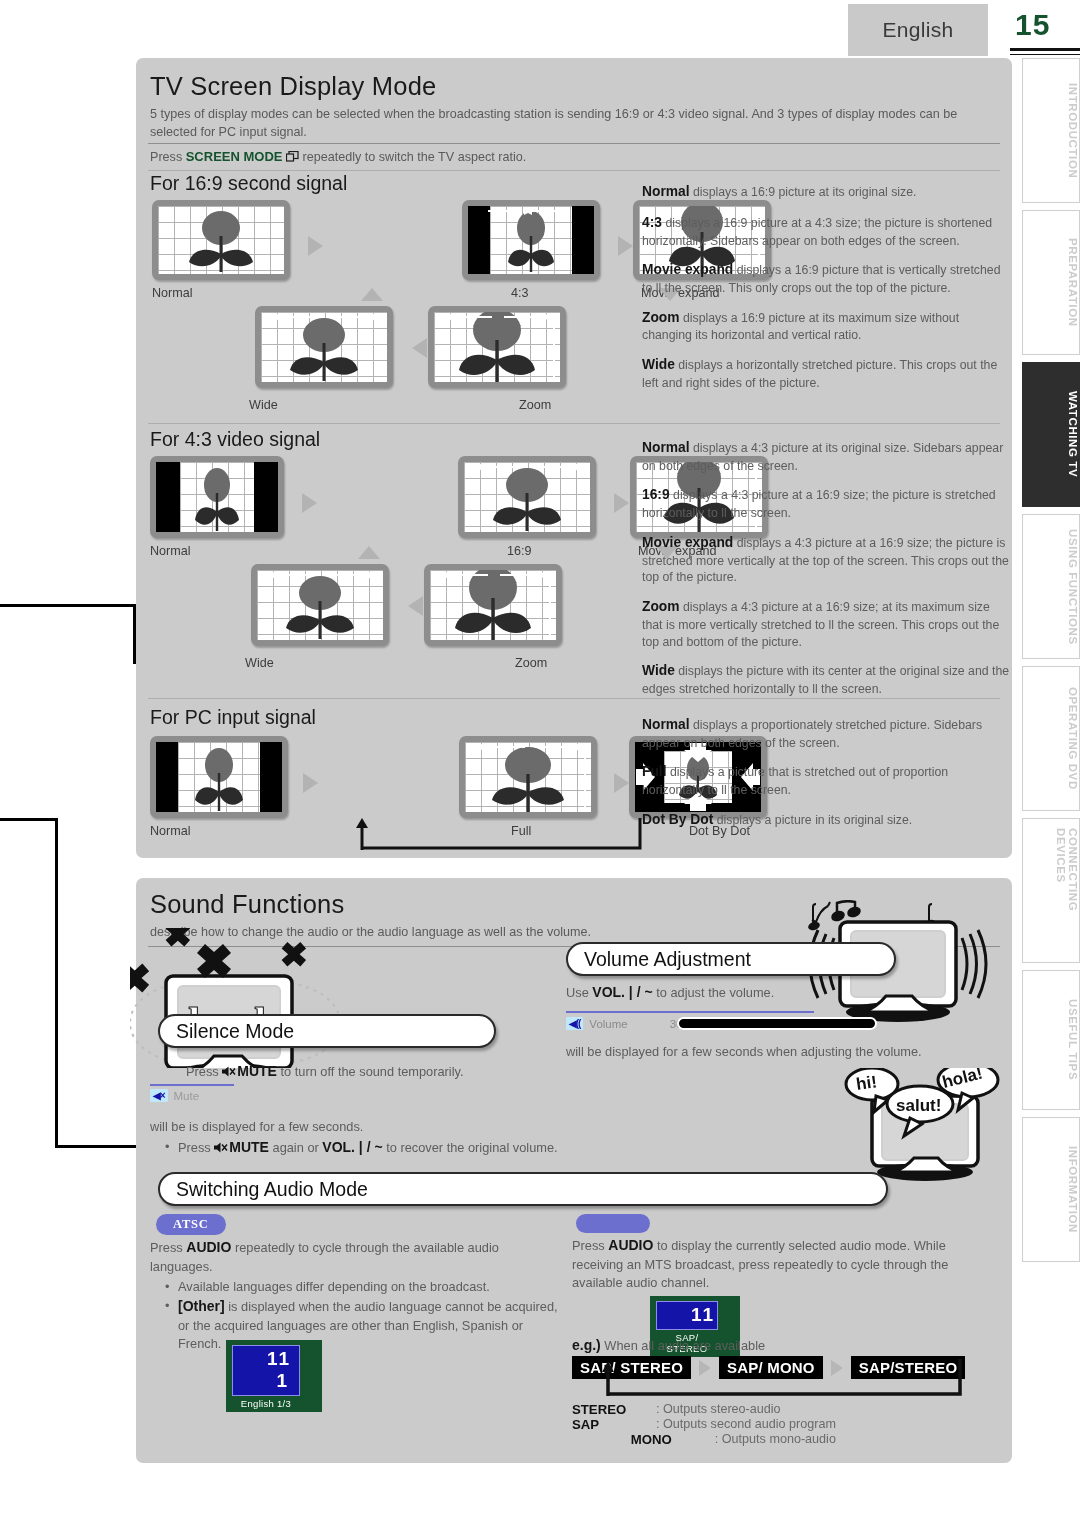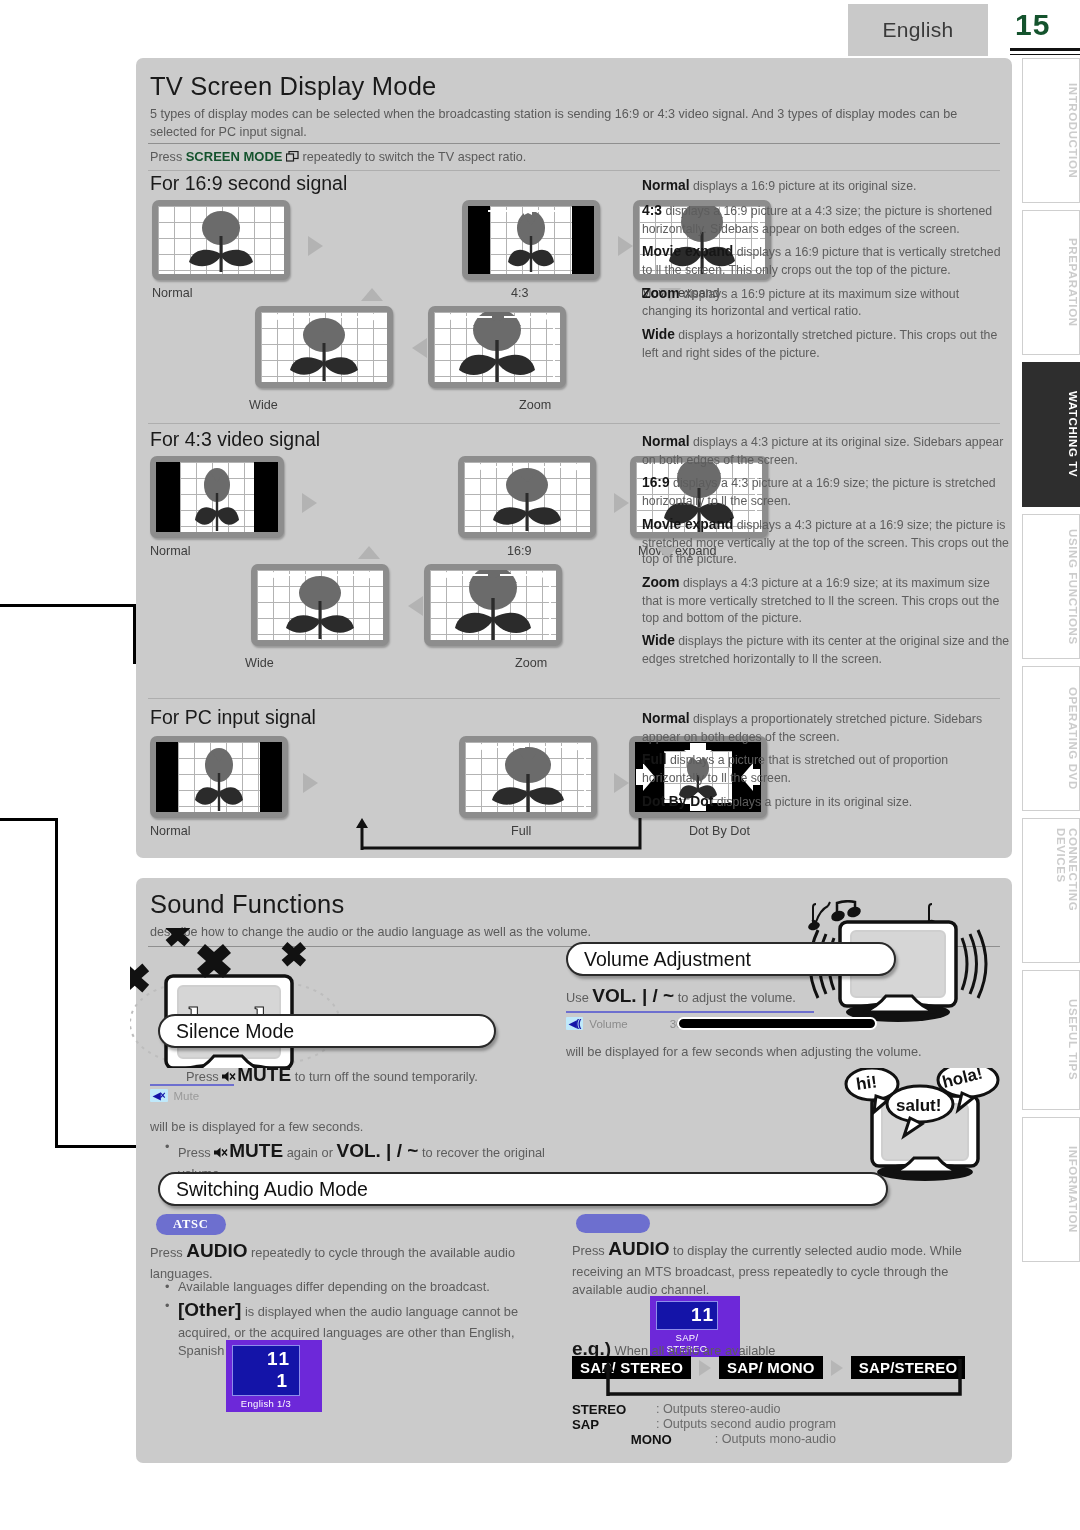--- a/index.html
+++ b/index.html
@@ -106,43 +106,43 @@
     position:absolute; width:0;height:0;
     border-bottom:13px solid #b3b3b3; border-left:11px solid transparent; border-right:11px solid transparent;
   }
   .arrow-d{
     position:absolute; width:0;height:0;
     border-top:13px solid #b3b3b3; border-left:11px solid transparent; border-right:11px solid transparent;
   }
 
   
   .desc{ position:absolute; width:368px; font-size:12.3px; color:#5d5d5d; line-height:1.36; }
-  .desc p{ margin:6px 0 6px 0; }
+  .desc p{ margin:12px 0 6px 0; }
   .desc b{ color:#161616; font-weight:bold; font-size:13.8px; }
 
   
   .pill{
     background:#ffffff; border:2.5px solid #2a2a2a; border-radius:22px;
     height:34px; display:flex; align-items:center; padding-left:16px;
     font-size:19.5px; color:#111; box-shadow:2px 3px 3px rgba(0,0,0,.3);
   }
   .badge{
     display:inline-block; background:#6d6fcf; color:#fff; border-radius:11px;
     font-size:12.5px; font-weight:bold; padding:3px 17px; letter-spacing:.8px;
   }
   .body-txt{ font-size:12.8px; color:#5d5d5d; line-height:1.42; }
-  .body-txt b{ color:#161616; font-weight:bold; font-size:19px; }
+  .body-txt b{ color:#161616; font-weight:bold; font-size:14px; }
 
   ul.bul{ margin:2px 0 0 0; padding-left:16px; list-style:none; }
   ul.bul li{ position:relative; margin-bottom:1px; }
   ul.bul li:before{ content:"•"; position:absolute; left:-13px; color:#5d5d5d; }
 
   
   .osd-ch{
-    background:#6d28d9; padding:5px 22px 3px 6px; display:inline-block; text-align:center;
+    background:#14532d; padding:5px 22px 3px 6px; display:inline-block; text-align:center;
   }
   .osd-ch .num{
     background:#1414a8; color:#fff; font-weight:bold; font-size:19px;
     padding:2px 10px 3px 34px; display:block; border:1.5px solid #8e8eea; text-align:right;
     letter-spacing:2px;
   }
   .osd-ch .sub{ color:#fff; font-size:9.5px; display:block; padding-top:2px; letter-spacing:.3px; }
 
   .osd-vol{
     display:flex; align-items:center; gap:6px; font-size:11.5px; color:#8b8b8b;

